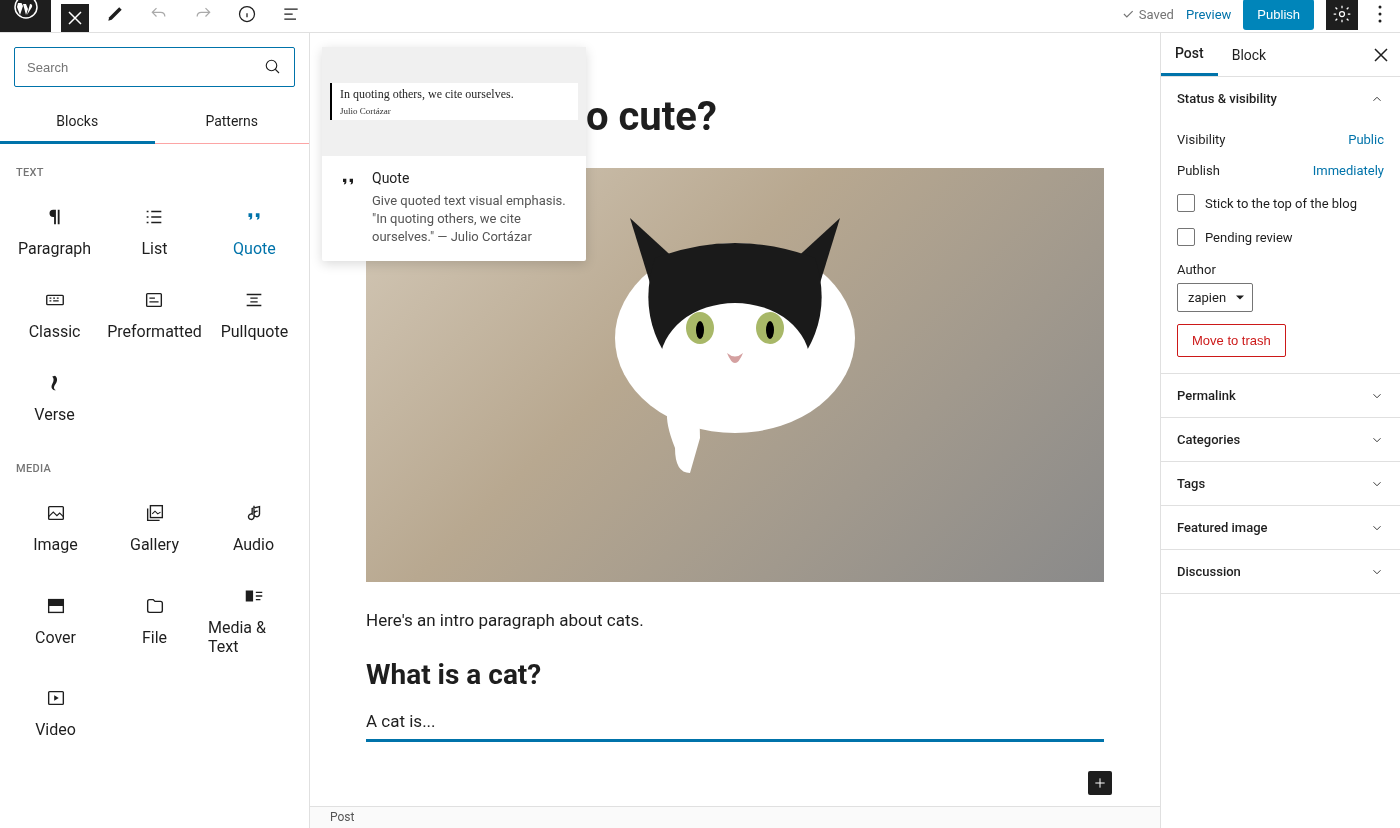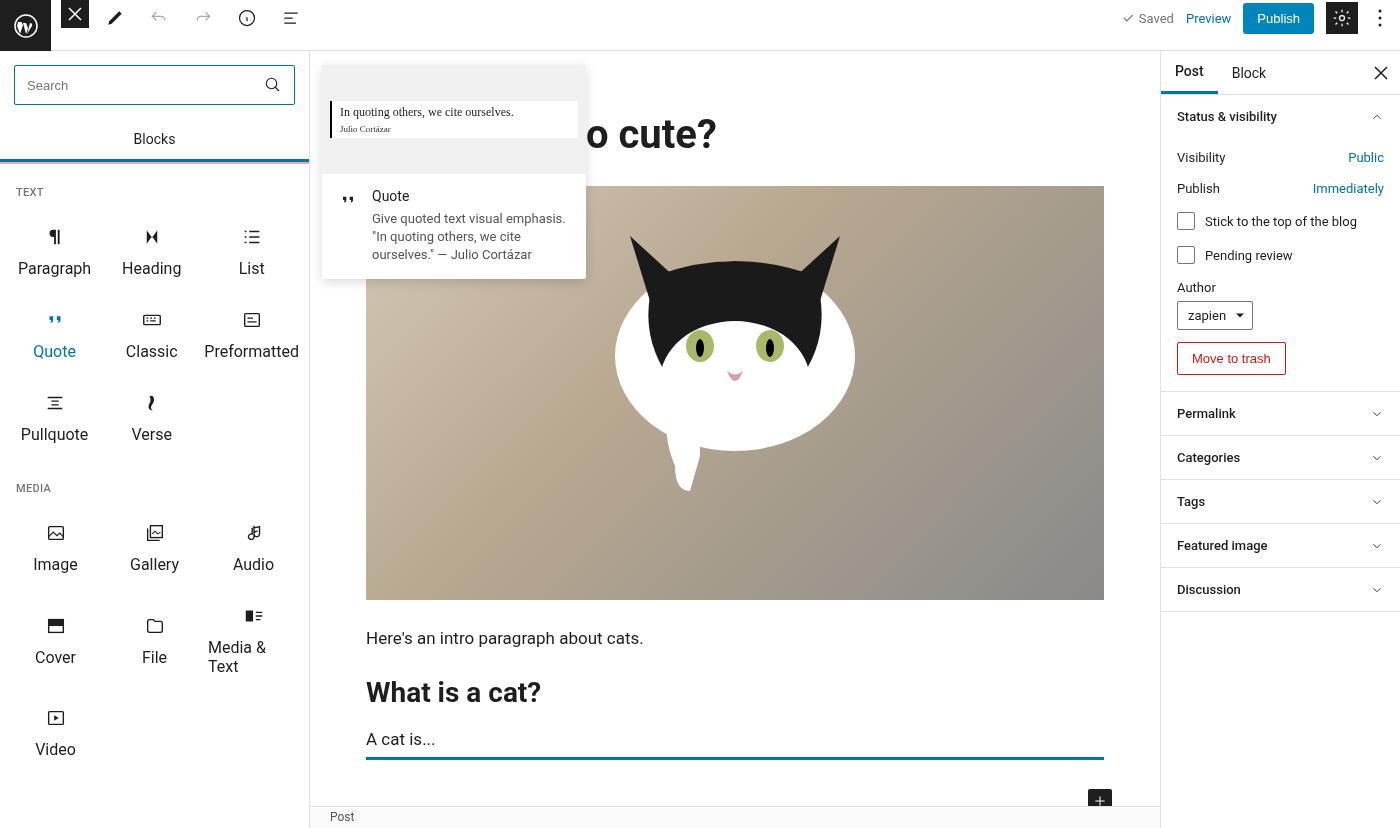--- a/index.html
+++ b/index.html
@@ -1,41 +1,41 @@
 <!DOCTYPE html>
 <html><head>
 <meta charset="utf-8">
 <style>
 * { box-sizing: border-box; margin: 0; padding: 0; }
 body { font-family: -apple-system, BlinkMacSystemFont, "Segoe UI", Roboto, sans-serif; font-size: 13px; color: #1e1e1e; overflow: hidden; }
 .app { display: flex; flex-direction: column; width: 1400px; height: 828px; background: #fff; }
 
 
-.topbar { display: flex; align-items: flex-start; height: 51px; border-bottom: 1px solid #e0e0e0; }
+.topbar { display: flex; align-items: flex-end; height: 33px; border-bottom: 1px solid #e0e0e0; }
 .wp-logo { width: 51px; height: 51px; background: #1e1e1e; display: flex; align-items: center; justify-content: center; }
 .wp-logo svg { width: 24px; height: 24px; }
 .close-inserter { width: 28px; height: 28px; background: #1e1e1e; display: flex; align-items: center; justify-content: center; margin-left: 10px; color: #fff; cursor: pointer; }
 .tool-btn { width: 36px; height: 36px; display: flex; align-items: center; justify-content: center; color: #1e1e1e; cursor: pointer; margin-left: 8px; }
 .tool-btn.disabled { color: #aaa; }
 .topbar-right { margin-left: auto; display: flex; align-items: center; gap: 12px; padding-right: 10px; }
 .saved { color: #757575; display: flex; align-items: center; gap: 4px; }
 .preview { color: #0073aa; cursor: pointer; }
 .publish-btn { background: #0085ba; color: #fff; padding: 8px 14px; border-radius: 3px; cursor: pointer; border: none; font-size: 13px; }
 .settings-btn { width: 32px; height: 32px; background: #1e1e1e; display: flex; align-items: center; justify-content: center; cursor: pointer; }
 .more-btn { width: 20px; height: 36px; display: flex; align-items: center; justify-content: center; cursor: pointer; }
 
 
 .main { display: flex; flex: 1; overflow: hidden; position: relative; }
 
 
 .inserter { width: 310px; border-right: 1px solid #e0e0e0; display: flex; flex-direction: column; background: #fff; }
 .search-wrap { padding: 14px; }
 .search-box { display: flex; align-items: center; border: 1.5px solid #0073aa; border-radius: 2px; padding: 10px 12px; }
 .search-box input { flex: 1; border: none; outline: none; font-size: 13px; color: #757575; }
-.inserter-tabs { display: flex; border-bottom: 3px solid #fca5a5; }
+.inserter-tabs { display: flex; border-bottom: 1px solid #fca5a5; }
 .inserter-tab { flex: 1; text-align: center; padding: 12px 0; cursor: pointer; font-size: 14px; }
 .inserter-tab.active { border-bottom: 3px solid #0073aa; margin-bottom: -1px; }
 .inserter-body { flex: 1; overflow-y: auto; padding: 14px 0; }
 .cat-label { font-size: 11px; color: #757575; font-weight: 500; letter-spacing: 0.3px; padding: 8px 16px; }
 .block-grid { display: grid; grid-template-columns: repeat(3, 1fr); gap: 0; padding: 0 6px; }
 .block-item { display: flex; flex-direction: column; align-items: center; justify-content: center; padding: 16px 4px 12px; cursor: pointer; border-radius: 2px; }
 .block-item .block-icon { height: 28px; display: flex; align-items: center; justify-content: center; margin-bottom: 8px; }
 .block-item.active { color: #0073aa; }
 .block-item span { font-size: 16px; }
 
@@ -160,39 +160,32 @@
         <div class="search-box">
           <input placeholder="Search" style="">
           <svg width="18" height="18" viewBox="0 0 24 24">
               <circle cx="10" cy="10" r="7" fill="none" stroke="#1e1e1e" stroke-width="1.5"></circle>
               <path d="M15 15l5 5" stroke="#1e1e1e" stroke-width="1.5"></path>
             </svg>
         </div>
       </div>
       <div class="inserter-tabs">
         <div class="inserter-tab active">Blocks</div>
+        <div class="inserter-tab">Patterns</div>
       </div>
       <div class="inserter-body">
         <div class="cat-label">TEXT</div>
         <div class="block-grid">
           <div class="block-item">
               <div class="block-icon">
                 <svg width="22" height="22" viewBox="0 0 24 24">
                   <path d="M10 4a4 4 0 000 8h1v8h2V4h2v16h2V4h-7z" fill="#1e1e1e"></path>
                 </svg>
               </div>
               <span>Paragraph</span>
-            </div>
-          <div class="block-item">
-              <div class="block-icon">
-                <svg width="18" height="18" viewBox="0 0 24 24">
-                  <path d="M5 3l7 10 7-10v18l-7-10-7 10z" fill="#1e1e1e"></path>
-                </svg>
-              </div>
-              <span>Heading</span>
             </div>
           <div class="block-item">
               <div class="block-icon">
                 <svg width="22" height="22" viewBox="0 0 24 24">
                   <path d="M4 6h2M4 12h2M4 18h2M9 6h11M9 12h11M9 18h11" stroke="#1e1e1e" stroke-width="1.5"></path>
                 </svg>
               </div>
               <span>List</span>
             </div>
           <div class="block-item active">

